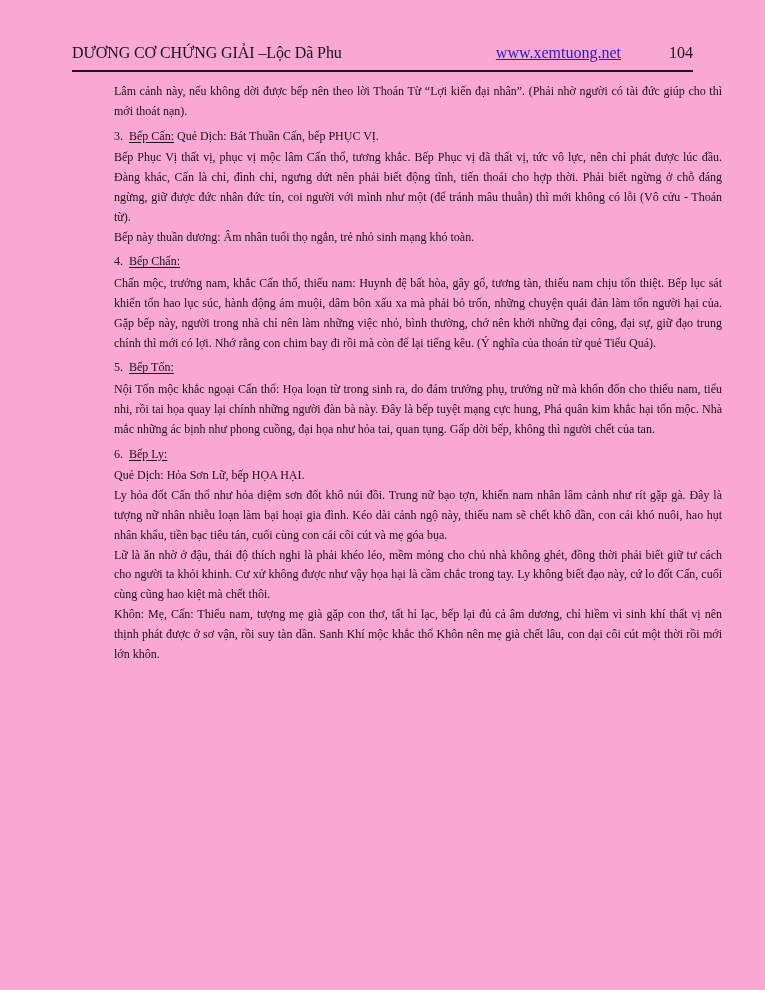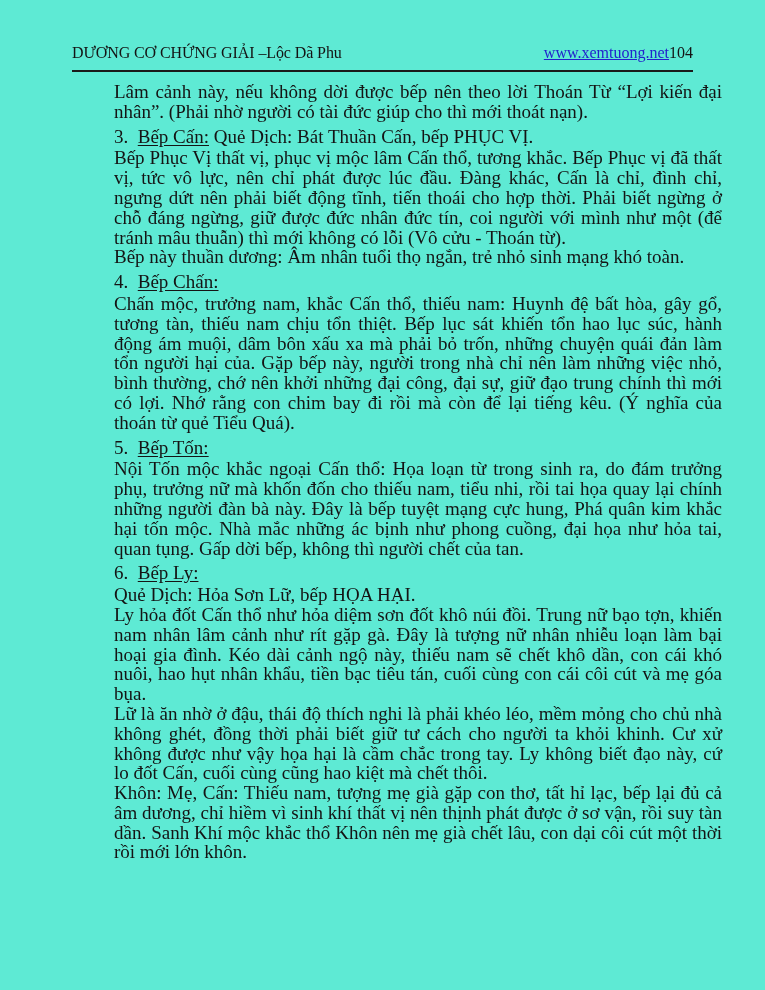--- a/index.html
+++ b/index.html
@@ -1,20 +1,20 @@
 <!DOCTYPE html>
 <html lang="vi"><head>
 <meta charset="utf-8">
 <style>
   html, body { margin: 0; padding: 0; background: #ffffff; }
   .page {
     position: relative;
     width: 765px;
     height: 990px;
-    background: #5eead4;
+    background: #f9a8d4;
     font-family: "Liberation Serif", "DejaVu Serif", serif;
     color: #141414;
     overflow: hidden;
   }
   .header {
     position: absolute;
     left: 72px;
     top: 44px;
     width: 621px;
     display: flex;
@@ -22,35 +22,35 @@
     font-size: 16px;
     white-space: nowrap;
   }
   .header-title { flex: 1 1 auto; letter-spacing: -0.1px; }
   .header-link {
     color: #2222cc;
     text-decoration: underline;
     cursor: pointer;
     margin-left: 41px;
   }
-  .header-page-number { }
+  .header-page-number { margin-left: 48px; }
   .header-rule {
     position: absolute;
     left: 72px;
     top: 70px;
     width: 621px;
     height: 2px;
     background: #1a1a1a;
   }
   .content {
     position: absolute;
     left: 114px;
     top: 82px;
     width: 608px;
-    font-size: 19px;
+    font-size: 12px;
     line-height: 19.8px;
     text-align: justify;
   }
   .content p { margin: 0; }
   p.heading { margin: 5px 0 2px 0; }
   .h-label {
     text-decoration: underline;
     text-underline-offset: 2px;
   }
 </style>

